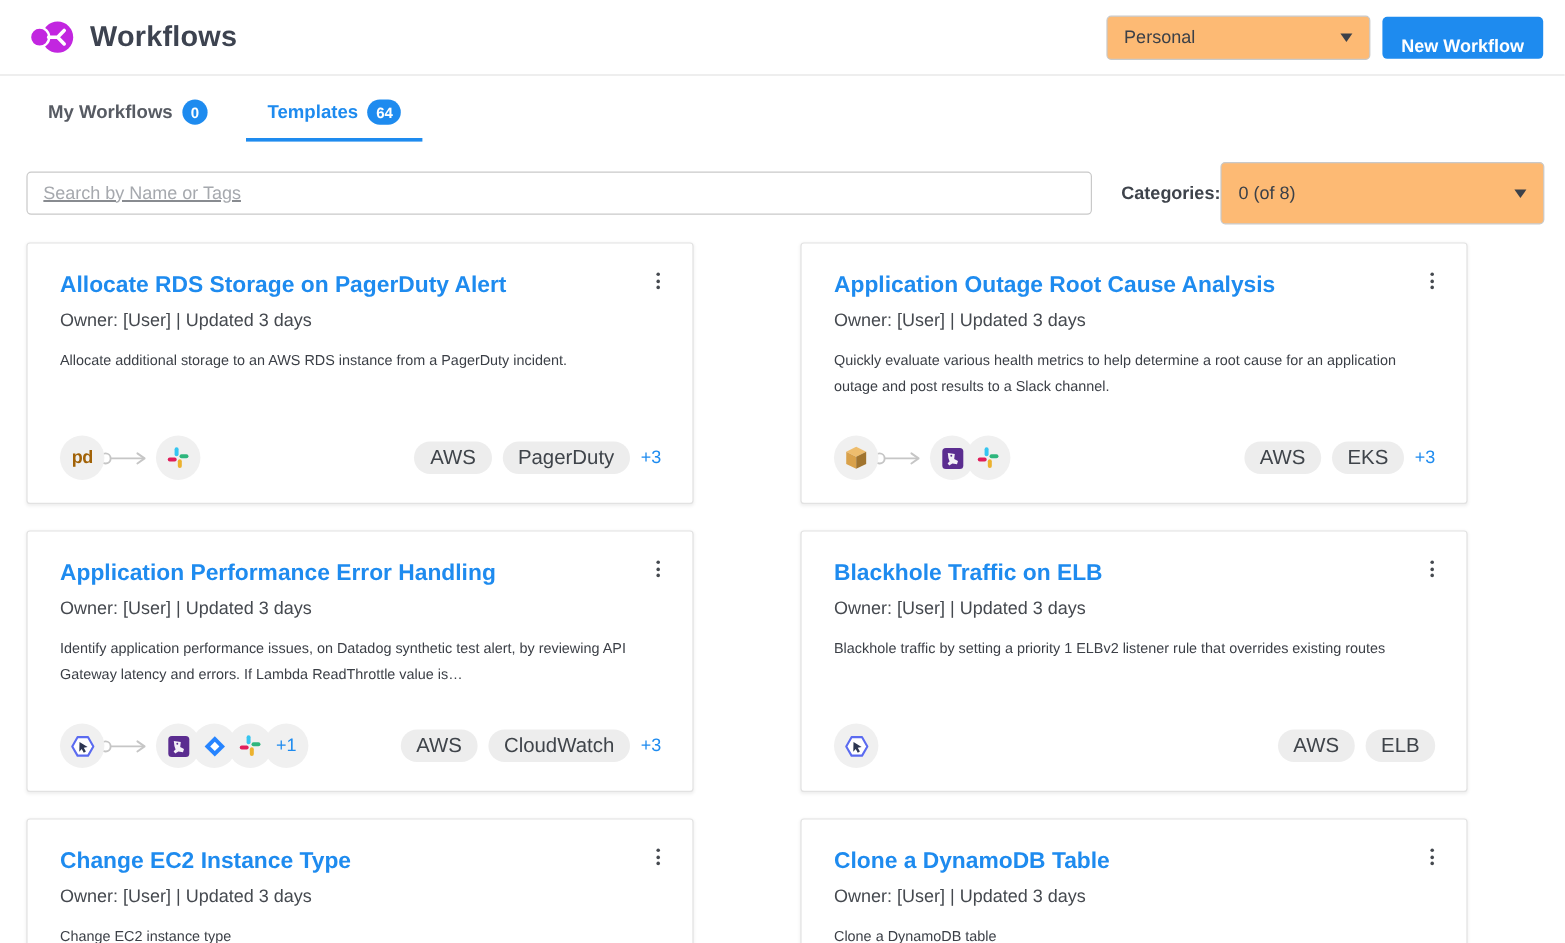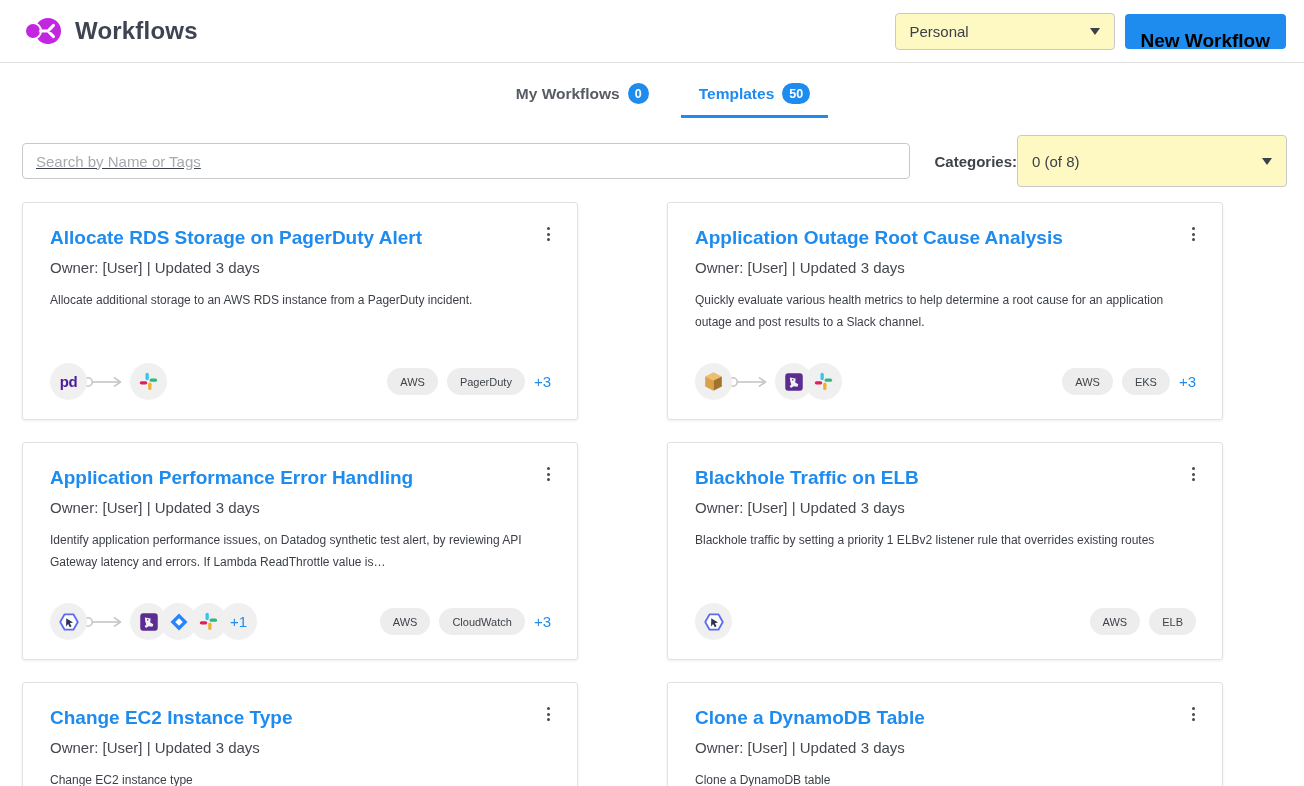--- a/index.html
+++ b/index.html
@@ -6,32 +6,32 @@
   html,body { width:1304px; height:786px; overflow:hidden; background:#fff;
     font-family:"Liberation Sans", sans-serif; color:#3b3f46; }
   .page { width:1304px; height:786px; position:relative; overflow:hidden; }
 
   
   .header { height:63px; display:flex; align-items:center; padding:0 18px 0 24px;
     border-bottom:1px solid #e3e3e3; }
   .logo { flex:none; margin-right:11px; display:flex; }
   .app-title { font-size:24px; font-weight:bold; color:#3d4350; letter-spacing:.2px; }
   .header-spacer { flex:1; }
-  .select-box { height:37px; border:1px solid #c9c9c9; border-radius:4px; background:#fef9c3;
+  .select-box { height:37px; border:1px solid #c9c9c9; border-radius:4px; background:#fdba74;
     display:flex; align-items:center; justify-content:space-between; padding:0 14px;
     font-size:15px; color:#3b4048; cursor:pointer; }
   .workspace-select { width:220px; margin-right:10px; }
   .caret { width:0; height:0; border-left:5.5px solid transparent;
     border-right:5.5px solid transparent; border-top:7px solid #3c4149; }
   .btn-primary { height:35px; padding:16px 16px; border:none; border-radius:4px;
-    background:#1e8bef; color:#000000; font-weight:bold; font-size:19px;
+    background:#1e8bef; color:#ffffff; font-weight:bold; font-size:15px;
     font-family:"Liberation Sans",sans-serif; cursor:pointer; }
 
   
-  .tabs { display:flex; padding:18px 0 0 22px;justify-content:center; }
+  .tabs { display:flex; padding:18px 0 0 22px; }
   .tab { display:flex; align-items:center; gap:8px; padding:2px 18px 11px 18px;
     font-size:15.5px; font-weight:bold; color:#575b63; cursor:pointer;
     border-bottom:3px solid transparent; }
   .tab.active { color:#1e8bef; border-bottom-color:#1e8bef; }
   .tab + .tab { margin-left:14px; }
   .badge { min-width:21px; height:21px; padding:0 7px; border-radius:11px;
     background:#1e8bef; color:#fff; font-size:12.5px; font-weight:bold;
     display:flex; align-items:center; justify-content:center; }
 
   
@@ -57,30 +57,30 @@
   .card-title { font-size:19px; font-weight:bold; color:#1e8bef; line-height:1.25;
     cursor:pointer; padding-right:30px; }
   .card-meta { margin-top:9px; font-size:15px; color:#45494f; }
   .card-desc { margin-top:13px; font-size:12px; color:#3b3f46; line-height:22px;
     max-height:44px; overflow:hidden; }
   .card-footer { margin-top:auto; display:flex; align-items:center; min-height:37px; }
   .icon-row { display:flex; align-items:center; }
   .icon-circle { width:37px; height:37px; border-radius:50%; background:#f0f0f0;
     display:flex; align-items:center; justify-content:center; flex:none;
     position:relative; }
-  .pd-text { color:#4c1d95; font-weight:bold; font-size:15px; letter-spacing:-.5px; }
+  .pd-text { color:#a16207; font-weight:bold; font-size:15px; letter-spacing:-.5px; }
   .connector { margin-left:-5px; margin-right:2px; display:flex; flex:none; }
   .targets { display:flex; align-items:center; }
   .targets .icon-circle + .icon-circle, .targets .more-icons { margin-left:-7px; }
   .more-icons { width:37px; height:37px; border-radius:50%; background:#f0f0f0;
     color:#1e8bef; font-size:15px; display:flex; align-items:center;
     justify-content:center; flex:none; position:relative; }
   .tag-row { margin-left:auto; display:flex; align-items:center; gap:9px; }
   .tag { background:#ededed; border-radius:14px; height:27px; padding:0 13px;
-    display:flex; align-items:center; font-size:11px; color:#3f444a; }
+    display:flex; align-items:center; font-size:17px; color:#3f444a; }
   .more-tags { color:#1e8bef; font-size:15px; cursor:pointer; }
 </style>
 </head>
 <body>
 
 <div class="page">
 
   <header class="header">
     <span class="logo">
       <svg width="40" height="36" viewBox="0 0 40 36">
@@ -98,21 +98,21 @@
     <button class="btn-primary">New Workflow</button>
   </header>
 
   <nav class="tabs">
     <div class="tab">
       <span>My Workflows</span>
       <span class="badge">0</span>
     </div>
     <div class="tab active">
       <span>Templates</span>
-      <span class="badge">50</span>
+      <span class="badge">64</span>
     </div>
   </nav>
 
   <div class="filter-row">
     <input class="search-input" type="text" placeholder="Search by Name or Tags" style="">
     <div class="cat-group">
       <span class="cat-label">Categories:</span>
       <div class="select-box categories-select">
         <span>0 (of 8)</span>
         <span class="caret"></span>

